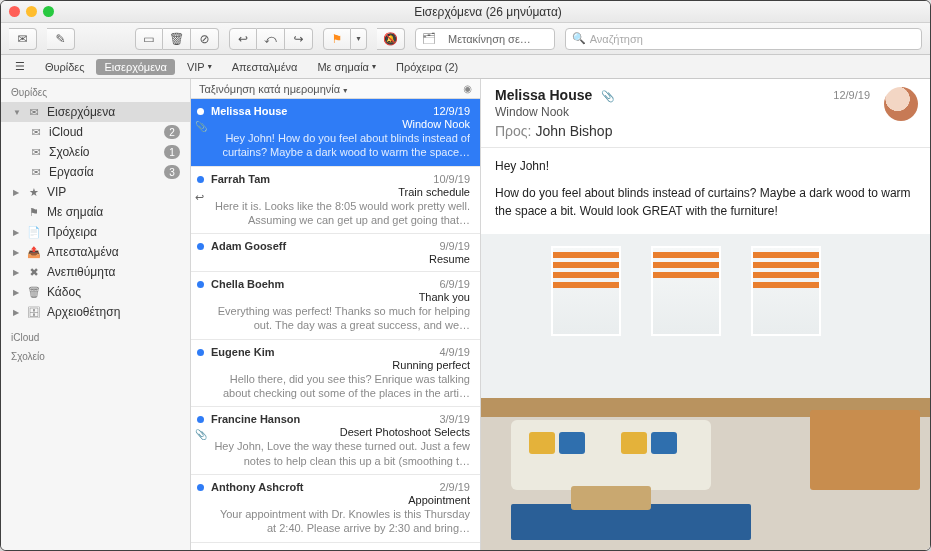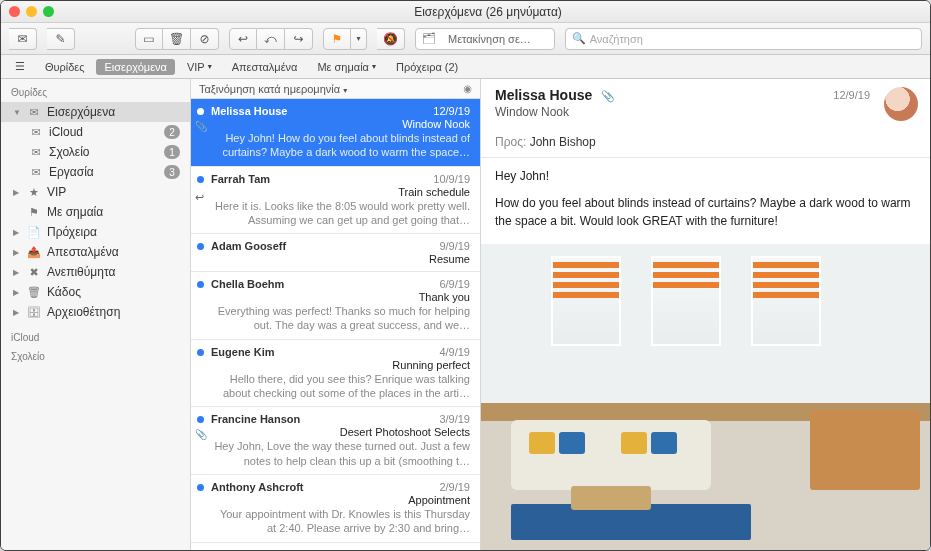--- a/index.html
+++ b/index.html
@@ -52,21 +52,21 @@
   .msg.sel .subj{ color:#fff;}
   .msg:not(.sel) .subj{ color:#222;}
   .msg .prev{ font-size:11px; color:#8a8a8a; line-height:1.3; margin-top:1px; max-height:2.6em; overflow:hidden;}
   .msg.sel .prev{ color:#e0ecff;}
   .reader{ flex:1; display:flex; flex-direction:column; background:#fff;}
   .rhead{ padding:8px 14px; border-bottom:1px solid #e6e6e6; position:relative;}
   .rhead .from{ font-size:14px; font-weight:600; color:#222;}
   .rhead .rdate{ position:absolute; right:60px; top:10px; font-size:11px; color:#888;}
   .rhead .avatar{ position:absolute; right:12px; top:8px; width:34px; height:34px; border-radius:50%; background: radial-gradient(circle at 40% 35%, #f3d6c4 0 40%, #c77a55 41% 100%);}
   .rhead .rsubj{ font-size:12px; color:#555; margin-top:2px;}
-  .rhead .rto{ font-size:12px; color:#888; margin-top:16px;}
+  .rhead .rto{ font-size:14px; color:#888; margin-top:4px;}
   .rhead .rto .nm{ color:#333;}
   .rhead .acl{ font-size:11px; color:#888; margin-left:6px;}
   .rbody{ padding:10px 14px; font-size:12px; color:#222; line-height:1.45;}
   .rimgwrap{ flex:1; margin:4px 0 0 0; overflow:hidden;}
   .room{ width:100%; height:100%; position:relative; background:linear-gradient(#eef1f2 0 52%, #b9935f 52% 58%, #d9d2c6 58% 100%);}
   .win{ position:absolute; top:12px; width:70px; height:90px; background:linear-gradient(#f6f8f8,#e9edee); border:2px solid #fff;}
   .win .blind{ position:absolute; left:0; right:0; height:6px; background:#e97f2f;}
   .w1{left:70px;} .w2{left:170px;} .w3{left:270px;}
   .sofa{ position:absolute; left:30px; bottom:60px; width:200px; height:70px; background:#eceadf; border-radius:6px;}
   .pillow{ position:absolute; width:26px; height:22px; border-radius:3px;}

